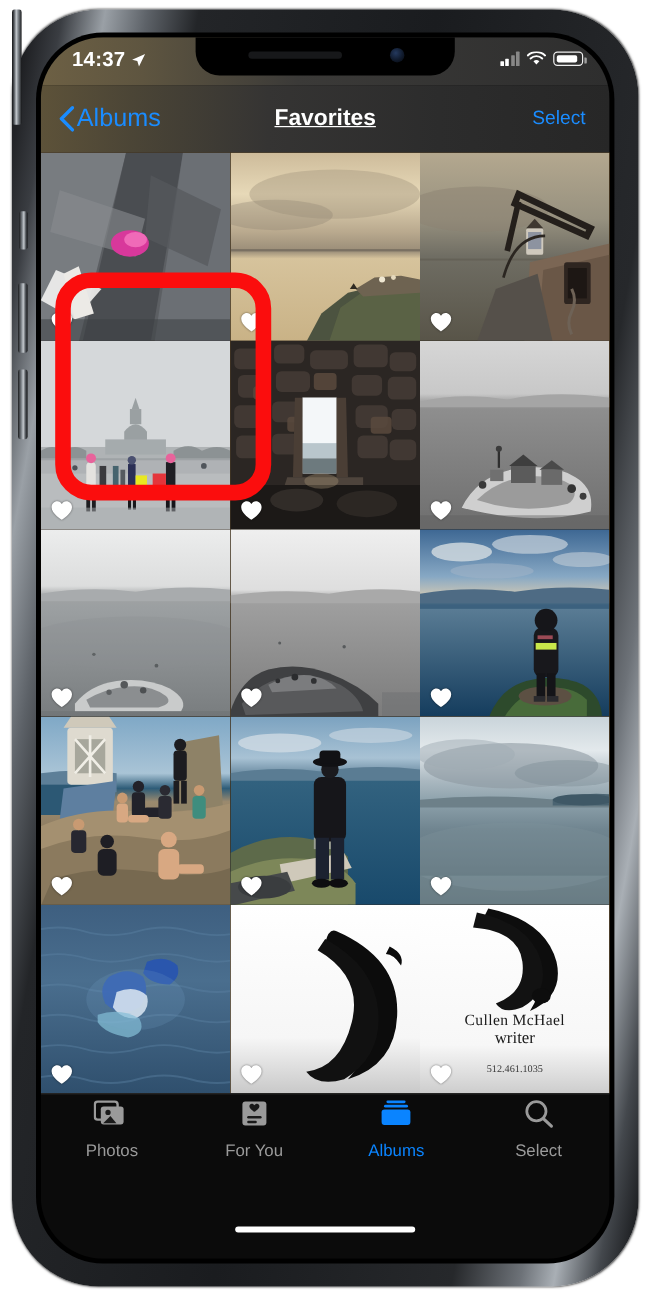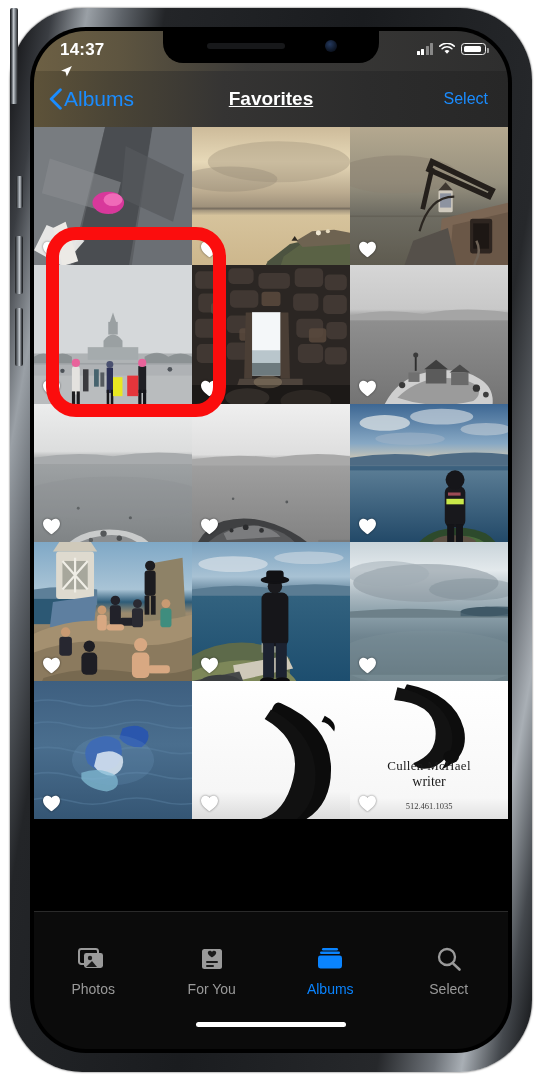--- a/index.html
+++ b/index.html
@@ -52,21 +52,21 @@
   #notch-speaker{ position:absolute; left:44px; top:12px; width:78px; height:6px; border-radius:3px; background:#17181a; }
   #notch-camera{ position:absolute; right:42px; top:9px; width:12px; height:12px; border-radius:50%;
     background:radial-gradient(circle at 40% 35%, #24395e 0%, #101a2c 55%, #05070c 100%); }
 
   
   #status-bar{
     position:absolute; left:0; top:0; width:100%; height:40px;
     z-index:30; color:#fff;
     background:linear-gradient(90deg,#6d6044 0%,#5e5540 18%,#3b3a38 45%,#2e2e2e 100%);
   }
-  #status-left{ position:absolute; left:26px; top:9px; display:flex; gap:5px;flex-direction:column; }
+  #status-left{ position:absolute; left:26px; top:9px; display:flex; align-items:center; gap:5px; }
   #status-time{ font-size:17px; font-weight:bold; letter-spacing:.2px; }
   #location-icon{ display:block; }
   #status-right{ position:absolute; right:22px; top:12px; display:flex; align-items:flex-end; gap:6px; }
   #signal-bars{ display:flex; align-items:flex-end; gap:1.5px; height:12px; }
   #signal-bars i{ display:block; width:3px; background:#fff; border-radius:.5px; }
   #signal-bars i:nth-child(1){ height:4px; }
   #signal-bars i:nth-child(2){ height:6.5px; }
   #signal-bars i:nth-child(3){ height:9px; opacity:.42; }
   #signal-bars i:nth-child(4){ height:12px; opacity:.42; }
   #battery{ position:relative; width:25px; height:12px; border:1.4px solid rgba(255,255,255,.92);
@@ -81,35 +81,35 @@
     display:flex; align-items:center;
   }
   #back-button{ position:absolute; left:15px; display:flex; align-items:center; gap:2px; cursor:pointer; }
   #back-chevron-icon{ display:block; }
   #back-label{ color:#1a8cff; font-size:21px; }
   #nav-title{ width:100%; text-align:center; color:#fff; font-size:19px; font-weight:bold;text-decoration:underline; }
   #select-button{ position:absolute; right:20px; color:#1a8cff; font-size:16px; cursor:pointer; }
 
   
   #photo-grid{
-    position:absolute; left:0; top:96px; width:100%; height:692px;
+    position:absolute; left:0; top:96px; width:100%; height:784px;
     display:grid; grid-template-columns:repeat(3,1fr); grid-auto-rows:1fr;
     gap:0; background:#a16207; z-index:10;
   }
   .photo-cell{ position:relative; overflow:hidden; background:#222; }
   .photo-art{ position:absolute; inset:0; }
   .fav-heart{ position:absolute; left:8px; bottom:7px; z-index:5; filter:drop-shadow(0 0 1px rgba(0,0,0,.5)); }
 
   
   #tab-bar{
     position:absolute; left:0; bottom:0; width:100%; height:138px;
     background:#0b0b0b; z-index:30;
     border-top:.5px solid #2a2a2a;
   }
-  #tab-items{ display:flex; height:96px; padding-top:32px; }
+  #tab-items{ display:flex; height:96px; padding-top:1px; }
   .tab-item{ flex:1; display:flex; flex-direction:column; align-items:center; gap:7px; cursor:pointer; }
   .tab-label{ font-size:14px; color:#9a9a9a; }
   .tab-item.active .tab-label{ color:#0a84ff; }
   .tab-icon{ display:block; height:30px; }
   #home-indicator{ position:absolute; left:50%; transform:translateX(-50%); bottom:22px;
     width:150px; height:5px; border-radius:3px; background:#fff; }
 
   
   #annotation-highlight{
     position:absolute; left:12px; top:196px; width:180px; height:190px;

